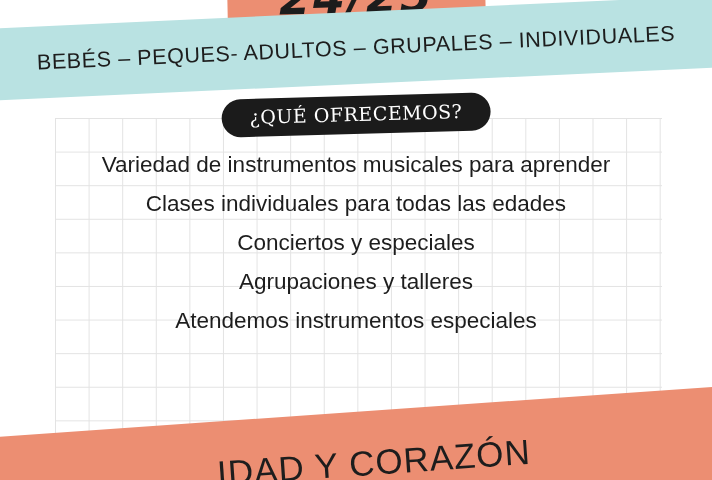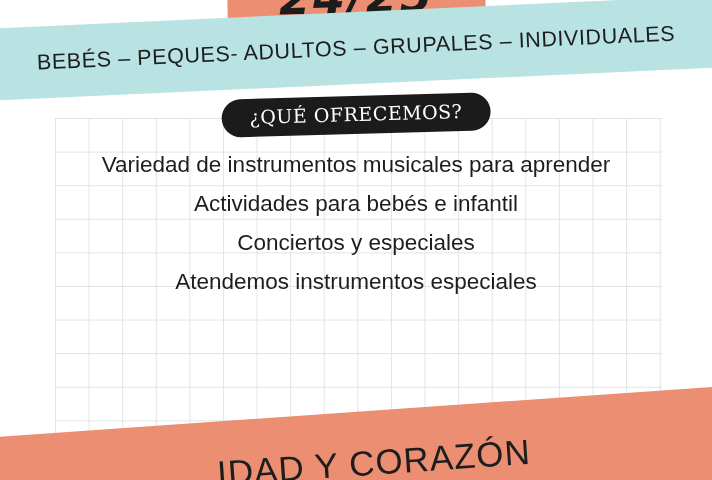--- a/index.html
+++ b/index.html
@@ -162,21 +162,22 @@
   <div class="mint-band">
     <span class="mint-text">BEBÉS – PEQUES- ADULTOS – GRUPALES – INDIVIDUALES</span>
   </div>
 
   <div class="pill-wrap">
     <div class="pill">¿QUÉ OFRECEMOS?</div>
   </div>
 
   <div class="offers">
     <div class="offer-line">Variedad de instrumentos musicales para aprender</div>
-    <div class="offer-line">Actividades para bebés e infantil</div>
+    <div class="offer-line">Clases individuales para todas las edades</div>
     <div class="offer-line">Conciertos y especiales</div>
+    <div class="offer-line">Agrupaciones y talleres</div>
     <div class="offer-line">Atendemos instrumentos especiales</div>
   </div>
 
   <div class="bottom-band"></div>
   <div class="bottom-text">…IDAD Y CORAZÓN</div>
 
 </div>
 
 </body></html>

